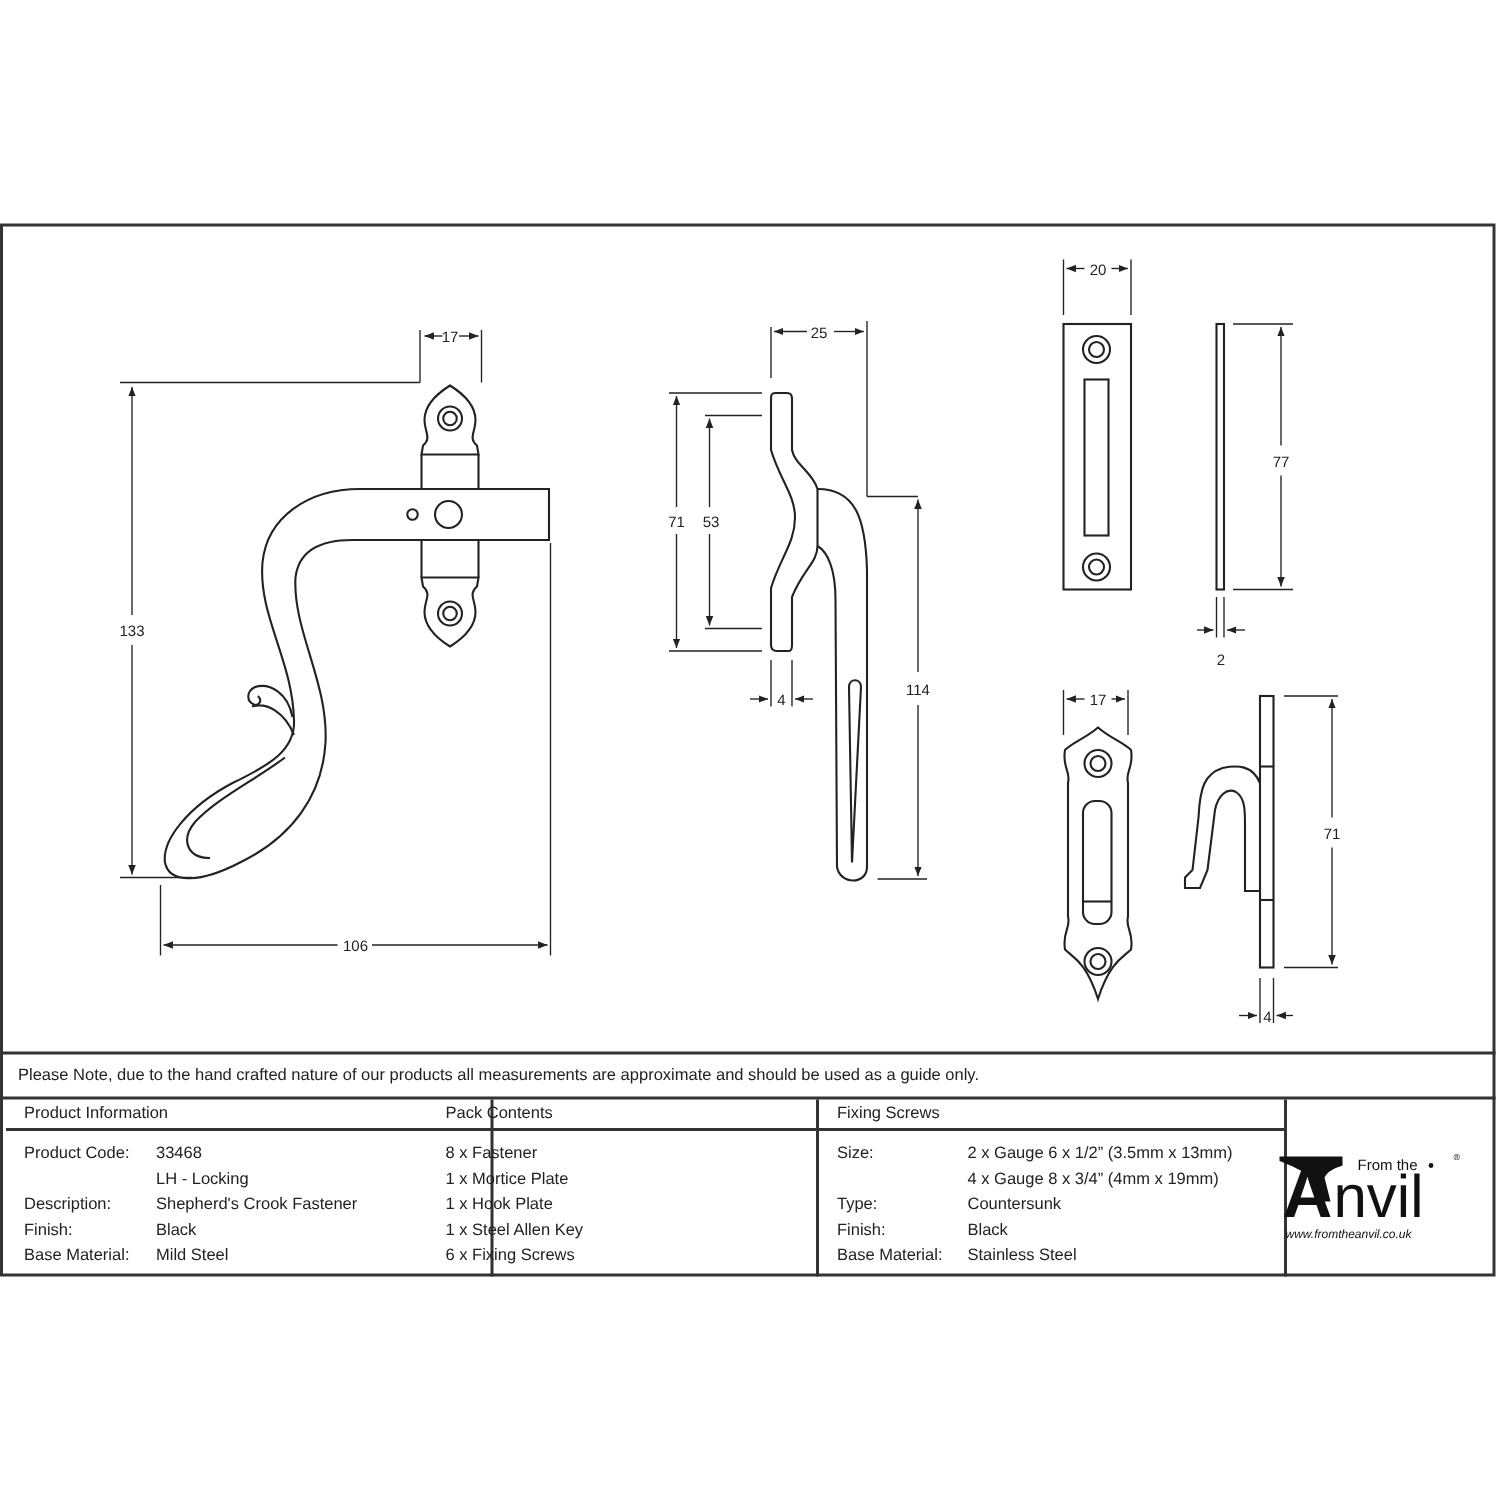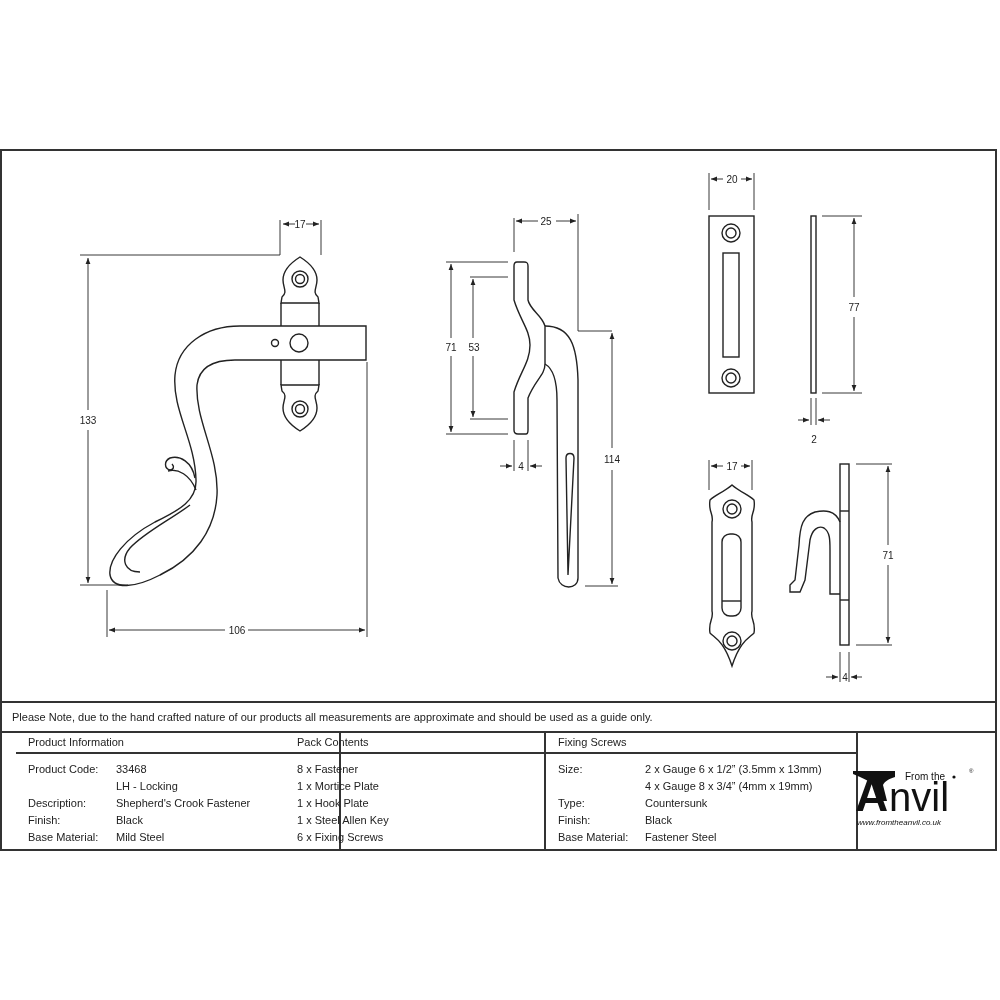--- a/index.html
+++ b/index.html
@@ -13,21 +13,21 @@
           line-height:28px; padding-left:12px; }
   .table { position:absolute; left:0; top:731px; width:997px; height:120px;
            border-top:2px solid #333; box-sizing:border-box; }
   .col { position:absolute; top:0; bottom:0; box-sizing:border-box; }
   .col .hd { height:21px; border-bottom:2px solid #333; box-sizing:border-box;
              font-size:11px; line-height:19px; padding-left:12px; }
   .col .rows { padding:7px 0 0 12px; font-size:11px; }
   .row { height:17px; line-height:17px; white-space:nowrap; position:relative; }
   .row .k { position:absolute; left:0; }
   .row .v { position:absolute; }
-  .c1 { left:16px; width:325px; border-right:2px solid #333; }
+  .c1 { left:4px; width:325px; border-right:2px solid #333; }
   .c2 { left:285px; width:261px; border-right:2px solid #333; }
   .c3 { left:546px; width:312px; border-right:2px solid #333; }
   .c4 { left:823px; right:0; }
   .c1 .v { left:88px;text-align:center; }
   .c3 .v { left:87px; }
   .logo { position:absolute; left:26px; top:30px; width:130px; height:70px; }
   svg text { font-family:"Liberation Sans", "DejaVu Sans", sans-serif; }
 </style>
 </head>
 <body>
@@ -236,21 +236,21 @@
       <div class="row">
           <span class="k">Type:</span>
           <span class="v">Countersunk</span>
         </div>
       <div class="row">
           <span class="k">Finish:</span>
           <span class="v">Black</span>
         </div>
       <div class="row">
           <span class="k">Base Material:</span>
-          <span class="v">Fastener Steel</span>
+          <span class="v">Stainless Steel</span>
         </div>
     </div>
   </div>
 
   <div class="col c4">
     <svg class="logo" viewBox="0 0 130 70" xmlns="http://www.w3.org/2000/svg">
       <path d="M4,8 L46,8 L46,14 C40,16 36,18 34,22 L38,38 L30,38 L26,22 C20,18 12,14 4,11 Z" fill="#111"></path>
       <text x="6" y="48" font-family="Liberation Serif, DejaVu Serif, serif" font-size="46" font-weight="bold" fill="#111">A</text>
       <text x="40" y="48" font-family="Liberation Serif, DejaVu Serif, serif" font-size="40" fill="#111">nvil</text>
       <text x="56" y="17" font-family="Liberation Serif, DejaVu Serif, serif" font-size="10" fill="#111">From the</text>

